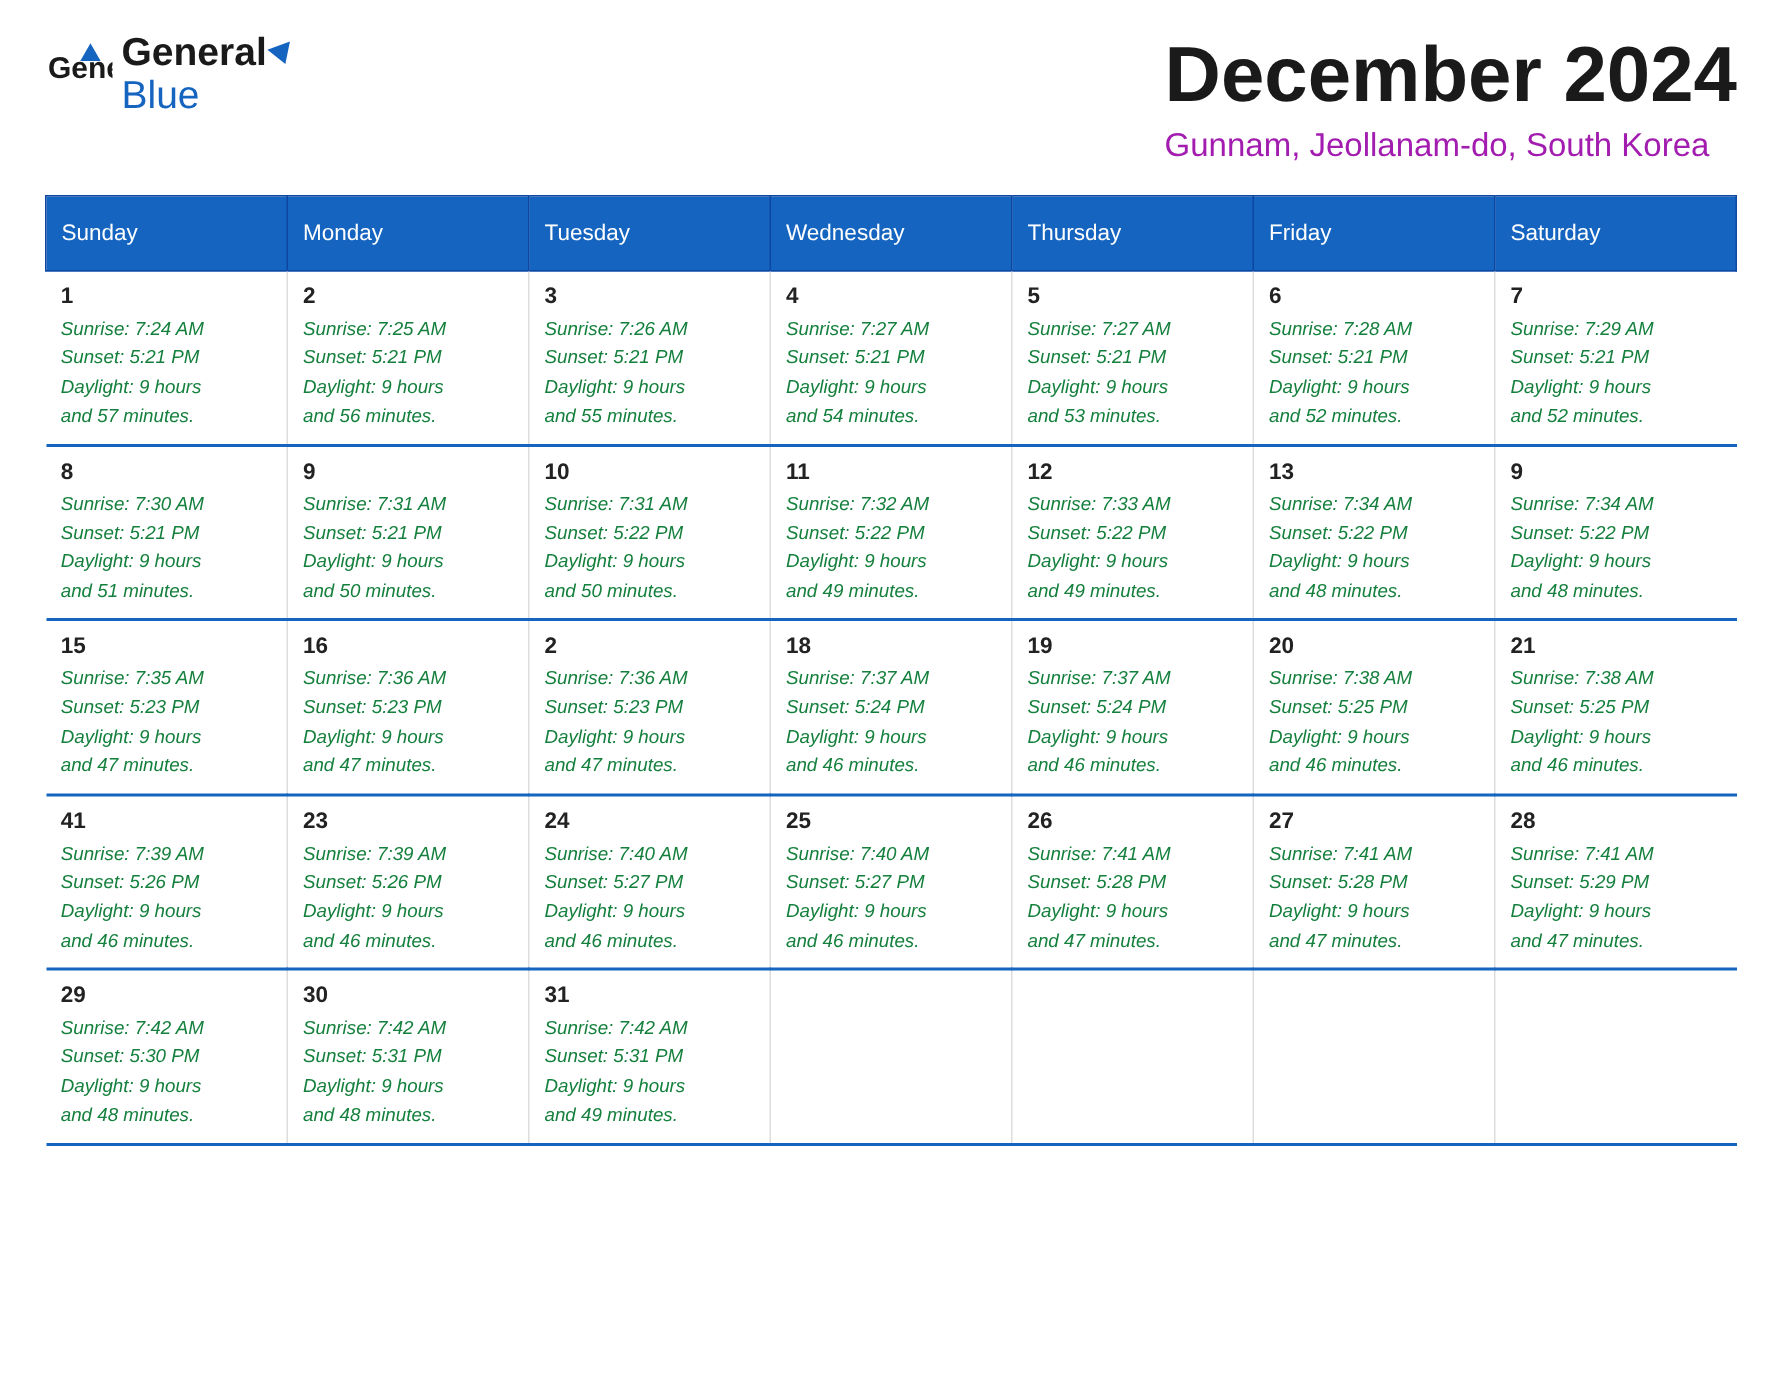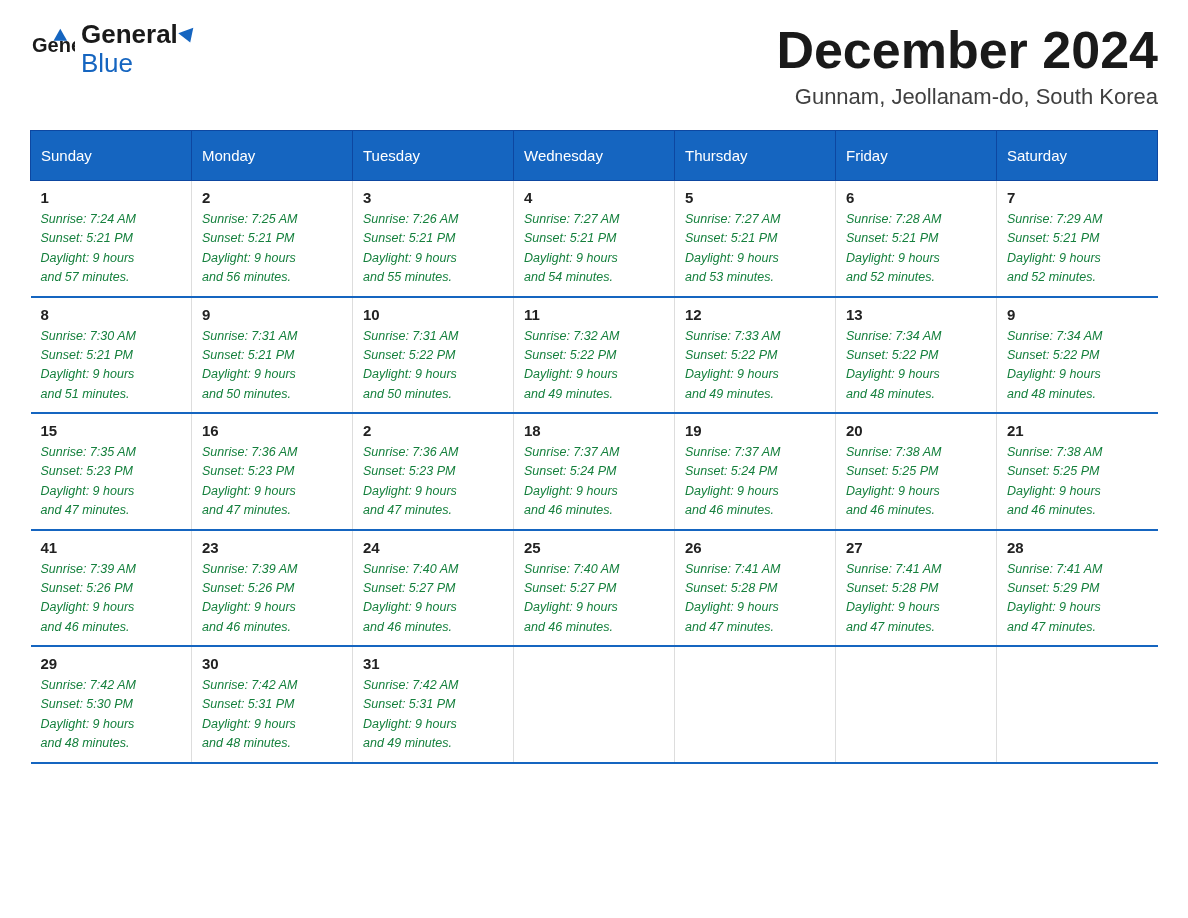--- a/index.html
+++ b/index.html
@@ -15,30 +15,30 @@
       justify-content: space-between;
       align-items: flex-start;
       margin-bottom: 20px;
     }
     .logo-area {
       display: flex;
       flex-direction: column;
       align-items: flex-start;
     }
     .title-area {
-      text-align: right;
+      text-align: left;
     }
     .month-title {
       font-size: 52px;
       font-weight: bold;
       color: #1a1a1a;
     }
     .location-title {
       font-size: 22px;
-      color: #404040;
+      color: #a21caf;
       margin-top: 4px;
     }
     table {
       width: 100%;
       border-collapse: collapse;
       table-layout: fixed;
     }
     thead tr {
       background-color: #1565c0;
     }

